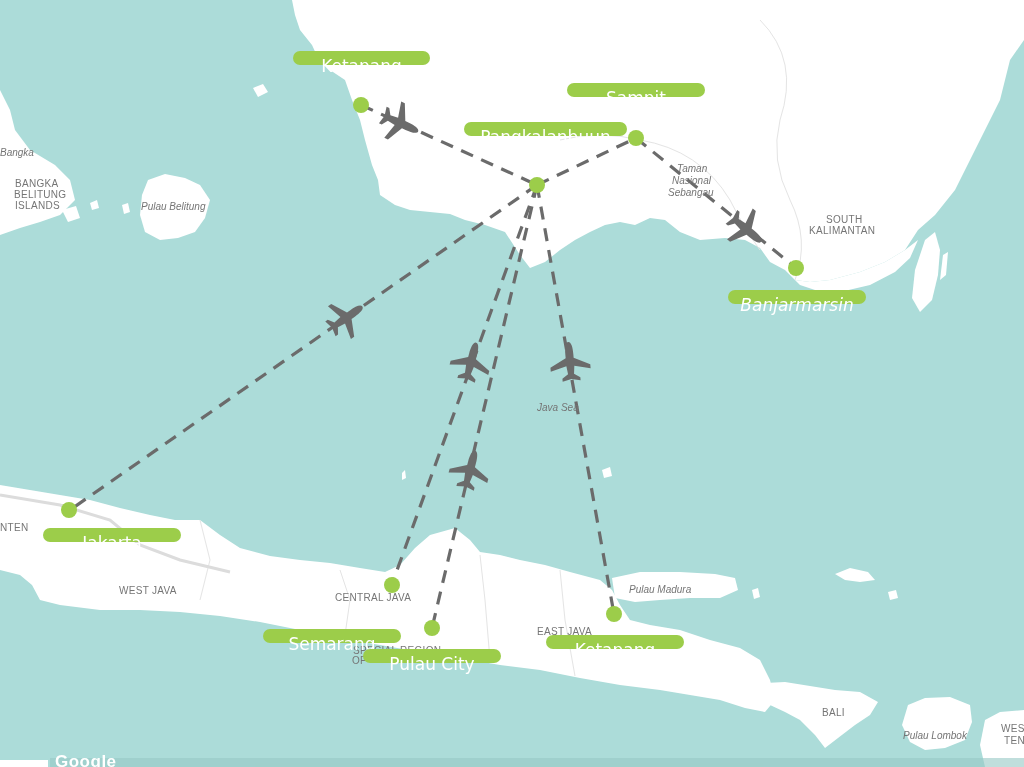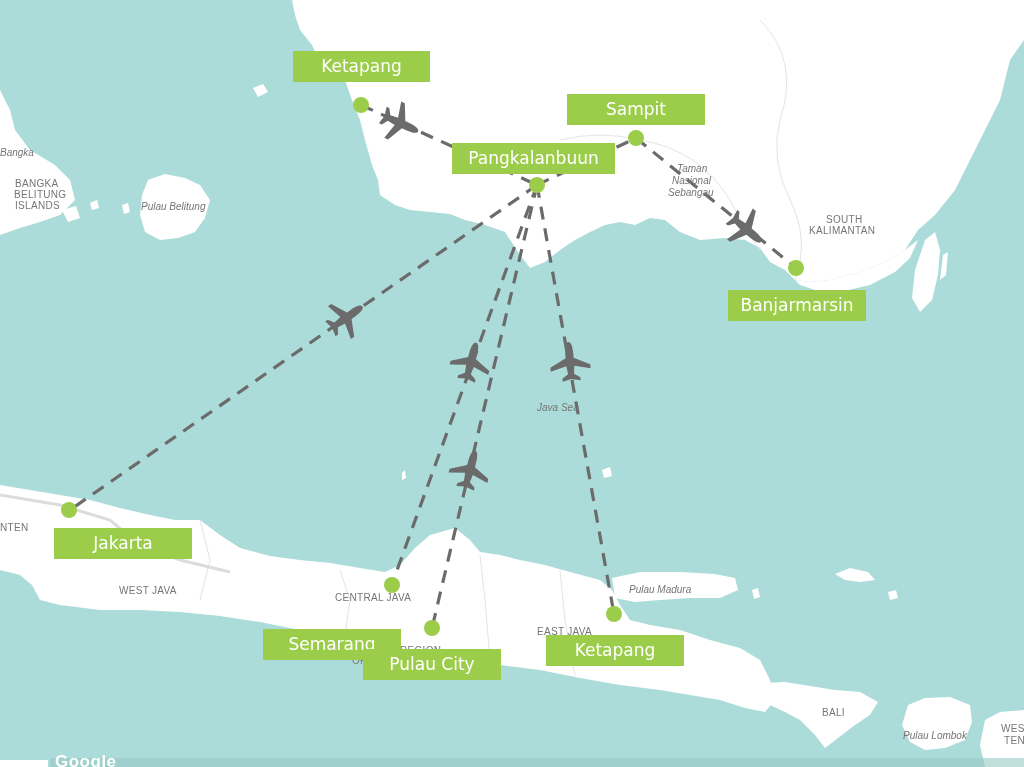--- a/index.html
+++ b/index.html
@@ -7,21 +7,21 @@
   #map { position:absolute; left:0; top:0; width:1024px; height:767px; }
   .land { fill:#ffffff; }
   .border { fill:none; stroke:#e4e4e4; stroke-width:1; }
   .road { fill:none; stroke:#dcdcdc; stroke-width:3; }
   .route { fill:none; stroke:#6b6b6b; stroke-width:3.2; stroke-dasharray:13 9; }
   .dot { fill:#9ccd4a; }
   .plane { fill:#6b6b6b; }
   .map-text { fill:#757575; font-family:"Liberation Sans", sans-serif; font-size:10px; }
   .map-text.region { font-size:10px; letter-spacing:0.3px; }
   .map-text.italic { font-style:italic; }
-  .city-label { position:absolute; background:#9ccd4a; color:#ffffff; font-family:"DejaVu Sans", sans-serif; font-size:17px; line-height:31px; height:31px; text-align:center; }
+  .city-label { position:absolute; background:#9ccd4a; color:#ffffff; font-family:"DejaVu Sans", sans-serif; font-size:17px; line-height:31px; height:14px; text-align:center;border-radius:7px; }
   .google-logo { position:absolute; left:55px; top:752px; color:#ffffff; font-family:"Liberation Sans", sans-serif; font-size:17px; font-weight:bold; letter-spacing:0.5px; }
   .attrib-left { position:absolute; left:0; top:760px; width:48px; height:7px; background:#ffffff; }
   .attrib-bar { position:absolute; left:50px; top:758px; width:974px; height:9px; background:rgba(150,200,196,0.6); }
 </style>
 </head>
 <body>
 
 <svg id="map" viewBox="0 0 1024 767" xmlns="http://www.w3.org/2000/svg">
 
   <path class="land" d="M292,0 L1024,0 L1024,40 L1010,60 L1000,100 L990,120 L975,150 L955,190 L935,215 L918,230 L905,250 L885,262 L860,272 L830,280 L810,282 L795,280 L785,270 L770,262 L760,248 L745,240 L725,238 L700,240 L680,232 L665,220 L650,218 L635,225 L620,222 L605,225 L590,232 L575,240 L560,250 L545,262 L530,268 L520,255 L505,232 L485,225 L465,220 L450,214 L430,212 L410,210 L395,205 L380,195 L378,180 L372,165 L365,140 L360,120 L352,100 L345,80 L330,70 L318,58 L312,45 L300,30 L295,15 Z"></path>
@@ -109,23 +109,23 @@
   <text class="map-text region" x="352" y="664">OF</text>
   <text class="map-text region" x="537" y="635">EAST JAVA</text>
   <text class="map-text italic" x="629" y="593">Pulau Madura</text>
   <text class="map-text region" x="822" y="716">BALI</text>
   <text class="map-text italic" x="903" y="739">Pulau Lombok</text>
   <text class="map-text region" x="1001" y="732">WES</text>
   <text class="map-text region" x="1004" y="744">TEN</text>
 </svg>
 
 <div class="city-label" style="left:293px;top:51px;width:137px;">Ketapang</div>
-<div class="city-label" style="left:567px;top:94px;width:138px;">Sampit</div>
-<div class="city-label" style="left:452px;top:122px;width:163px;margin-top:21px;">Pangkalanbuun</div>
-<div class="city-label" style="left:728px;top:290px;width:138px;">Banjarmarsin</div>
-<div class="city-label" style="left:43px;top:528px;width:138px;margin-left:11px;">Jakarta</div>
+<div class="city-label" style="left:567px;top:83px;width:138px;">Sampit</div>
+<div class="city-label" style="left:464px;top:122px;width:163px;">Pangkalanbuun</div>
+<div class="city-label" style="left:728px;top:290px;width:138px;font-style:italic;">Banjarmarsin</div>
+<div class="city-label" style="left:43px;top:528px;width:138px;">Jakarta</div>
 <div class="city-label" style="left:263px;top:604px;width:138px;margin-top:25px;">Semarang</div>
 <div class="city-label" style="left:363px;top:649px;width:138px;">Pulau City</div>
 <div class="city-label" style="left:546px;top:635px;width:138px;">Ketapang</div>
 
 <div class="attrib-bar"></div>
 <div class="attrib-left"></div>
 <div class="google-logo">Google</div>
 
 </body></html>

